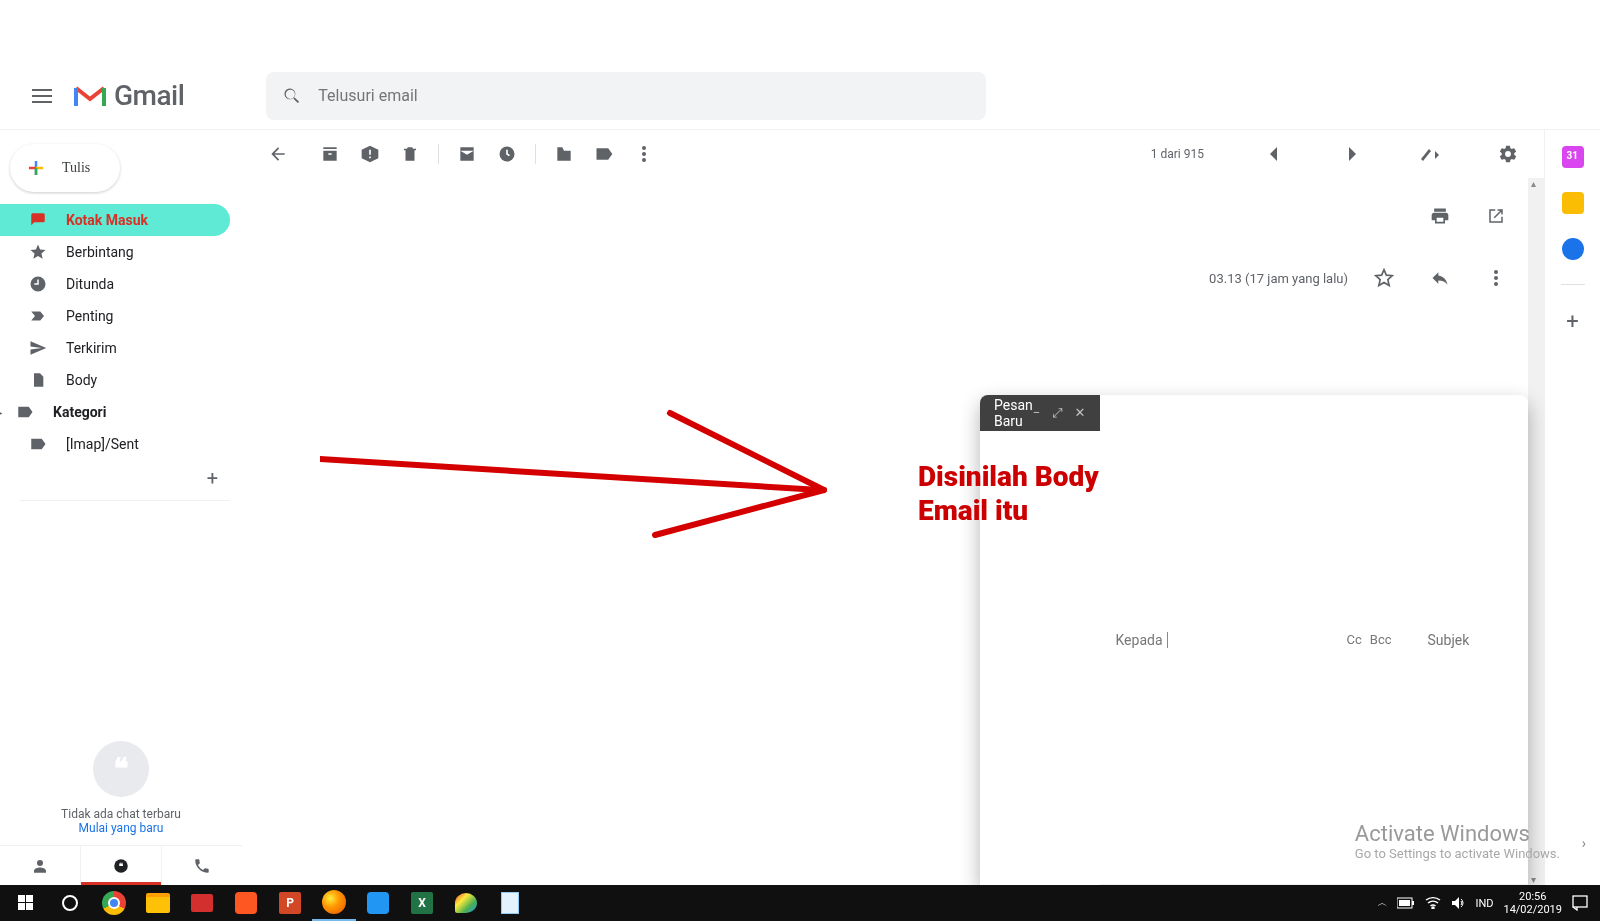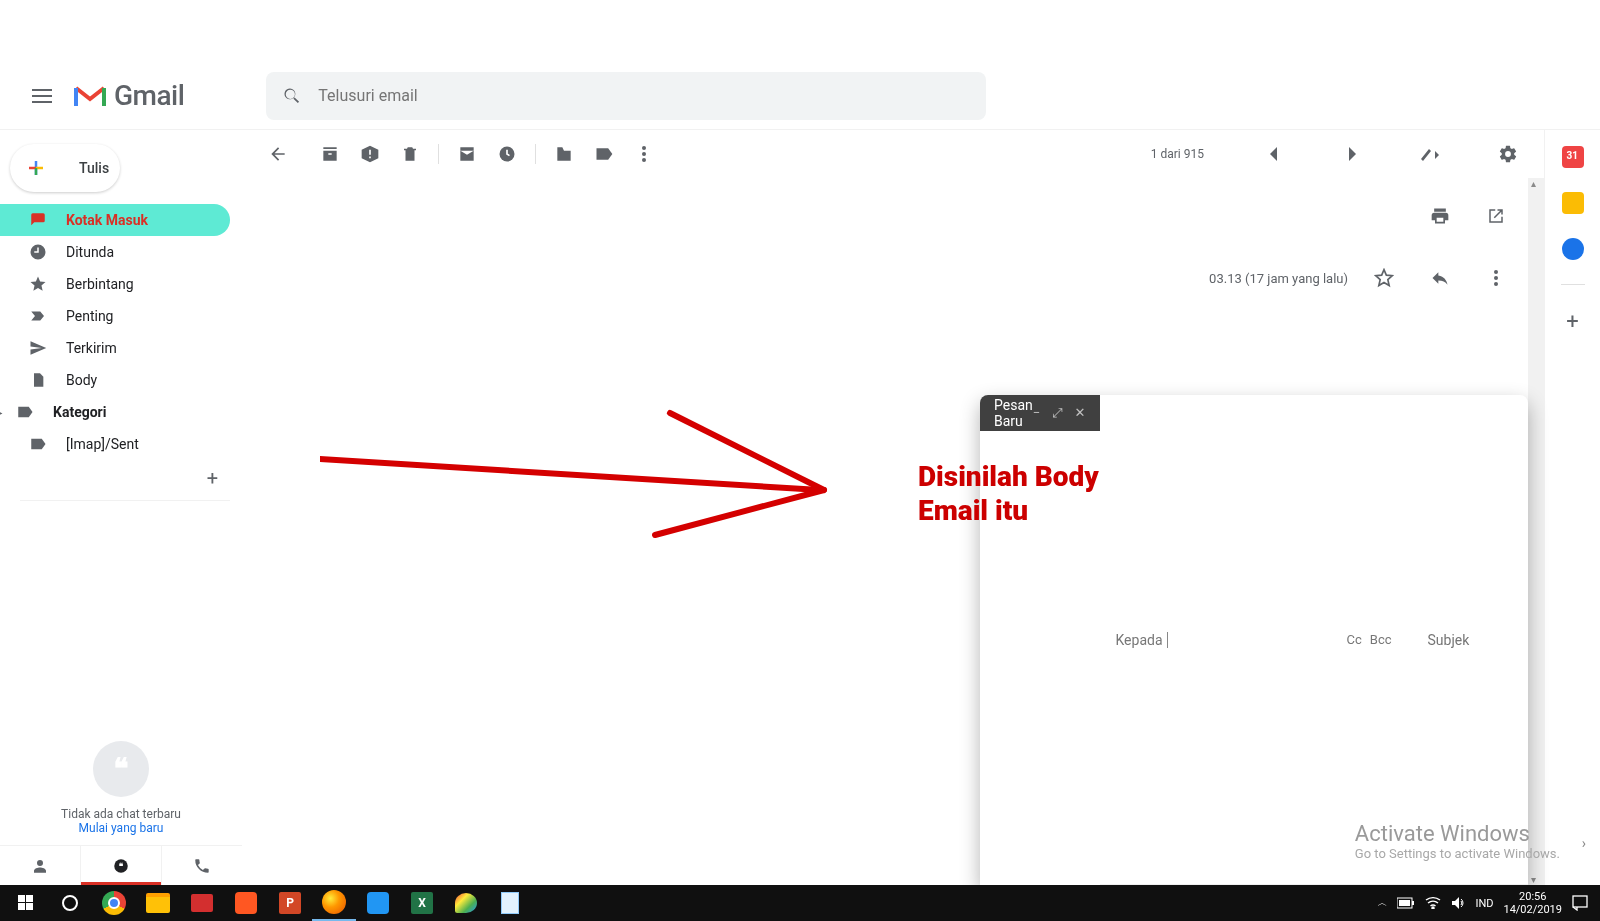--- a/index.html
+++ b/index.html
@@ -15,21 +15,21 @@
 .logo-m { font-size: 28px; font-weight: 500; margin-left: 8px; color: #5f6368; letter-spacing: -0.5px; }
 .search-box { margin-left: 82px; background: #f1f3f4; border-radius: 8px; height: 48px; width: 720px; display: flex; align-items: center; padding: 0 16px; }
 .search-box input { border: none; background: transparent; outline: none; font-size: 16px; margin-left: 16px; flex: 1; color: #5f6368; }
 
 
 .main { display: flex; height: calc(100% - 130px - 36px); }
 
 
 .sidebar { width: 242px; display: flex; flex-direction: column; padding-top: 8px; }
 .compose-btn { margin: 6px 0 12px 10px; width: 110px; height: 48px; border-radius: 24px; background: #fff; box-shadow: 0 1px 3px rgba(0,0,0,0.2); display: flex; align-items: center; padding-left: 14px; cursor: pointer; }
-.compose-btn span { margin-left: 31px; font-size: 14px; font-weight: 500; color: #3c4043; }
+.compose-btn span { margin-left: 14px; font-size: 14px; font-weight: 500; color: #3c4043; font-family: Liberation Serif, serif; }
 .nav-list { list-style: none; }
 .nav-item { height: 32px; display: flex; align-items: center; padding-left: 28px; border-radius: 0 16px 16px 0; margin-right: 12px; cursor: pointer; font-size: 14px; color: #202124; }
 .nav-item.active { background: #5eead4; color: #d93025; font-weight: 700; }
 .nav-item.bold { font-weight: 700; padding-left: 15px; }
 .nav-item .ico { width: 20px; margin-right: 18px; display: flex; align-items: center; justify-content: center; }
 .nav-item.kategori::before { content: "▸"; position: absolute; margin-left: -18px; font-size: 10px; color: #5f6368; }
 .add-label { height: 36px; display: flex; align-items: center; justify-content: flex-end; padding-right: 24px; color: #5f6368; font-size: 20px; cursor: pointer; }
 .divider { height: 1px; background: #f1f1f1; margin: 4px 12px 4px 20px; }
 
 
@@ -145,32 +145,32 @@
         <span class="ico">
             <svg width="18" height="18" viewBox="0 0 24 24" fill="#d93025">
               <path d="M19 3H5a2 2 0 0 0-2 2v14l4-4h12a2 2 0 0 0 2-2V5a2 2 0 0 0-2-2z"></path>
             </svg>
           </span>
         <span>Kotak Masuk</span>
       </li>
       <li class="nav-item">
         <span class="ico">
             <svg width="18" height="18" viewBox="0 0 24 24" class="g-icon">
+              <path d="M12 17.3 18.2 21l-1.6-7L22 9.2l-7.2-.6L12 2 9.2 8.6 2 9.2l5.4 4.8-1.6 7z"></path>
+            </svg>
+          </span>
+        <span>Berbintang</span>
+      </li>
+      <li class="nav-item">
+        <span class="ico">
+            <svg width="18" height="18" viewBox="0 0 24 24" class="g-icon">
               <path d="M12 2a10 10 0 1 0 10 10A10 10 0 0 0 12 2zm1 11H7v-2h4V6h2z"></path>
             </svg>
           </span>
         <span>Ditunda</span>
-      </li>
-      <li class="nav-item">
-        <span class="ico">
-            <svg width="18" height="18" viewBox="0 0 24 24" class="g-icon">
-              <path d="M12 17.3 18.2 21l-1.6-7L22 9.2l-7.2-.6L12 2 9.2 8.6 2 9.2l5.4 4.8-1.6 7z"></path>
-            </svg>
-          </span>
-        <span>Berbintang</span>
       </li>
       <li class="nav-item">
         <span class="ico">
             <svg width="18" height="18" viewBox="0 0 24 24" class="g-icon">
               <path d="M3 6l5 6-5 6h12l5-6-5-6z"></path>
             </svg>
           </span>
         <span>Penting</span>
       </li>
       <li class="nav-item">
@@ -348,21 +348,21 @@
               <circle cx="2" cy="8" r="2"></circle>
               <circle cx="2" cy="14" r="2"></circle>
             </svg>
           </span>
       </div>
 
       <div class="scrollbar"></div>
     </div>
 
     <div class="side-panel">
-      <div class="side-ico" style="background:#ef4444;position:relative">
+      <div class="side-ico" style="background:#d946ef;position:relative">
           <span style="position:absolute;color:#fff;font-size:10px;left:5px;top:4px;font-weight:bold">31</span>
         </div>
       <div class="side-ico" style="background:#FBBC04"></div>
       <div class="side-ico" style="background:#1a73e8;border-radius:50%"></div>
       <div style="height:1px;width:24px;background:#e0e0e0"></div>
       <div style="color:#5f6368;font-size:22px;cursor:pointer">+</div>
     </div>
   </div>
 </div>
 

